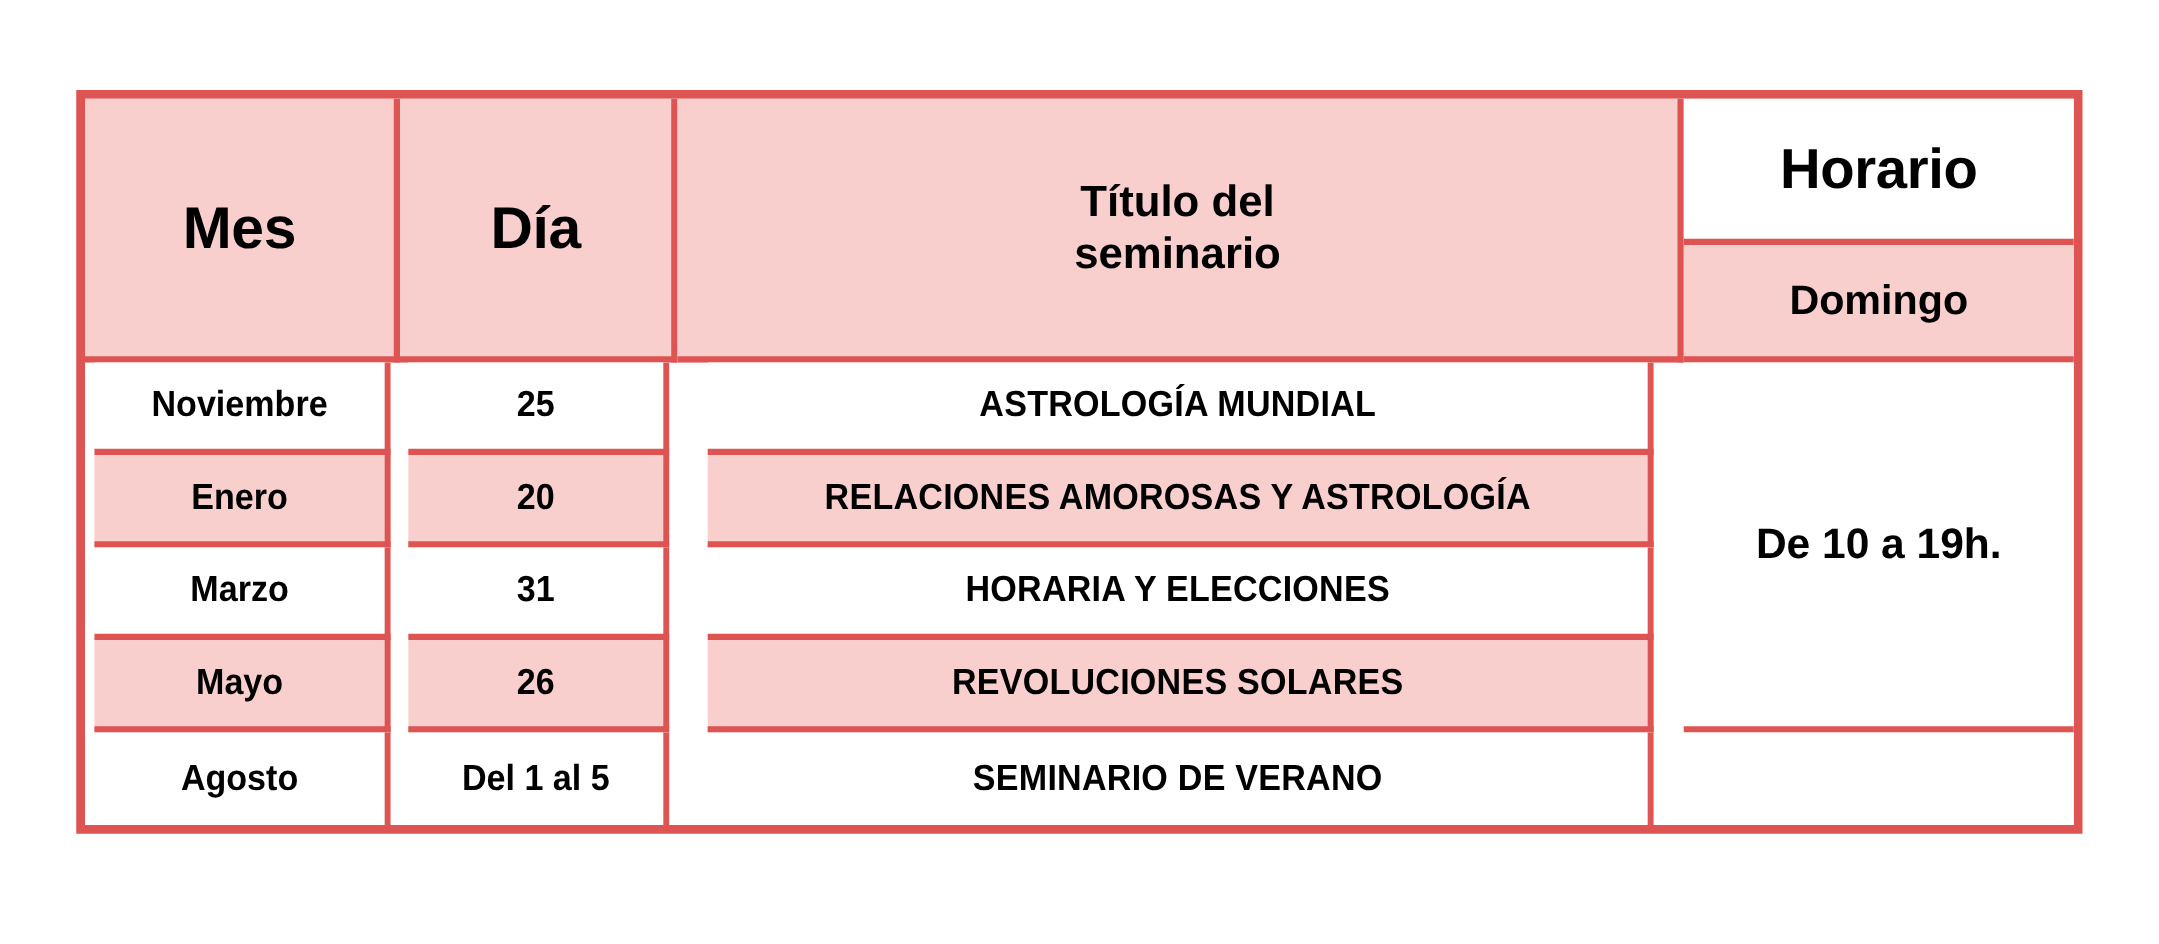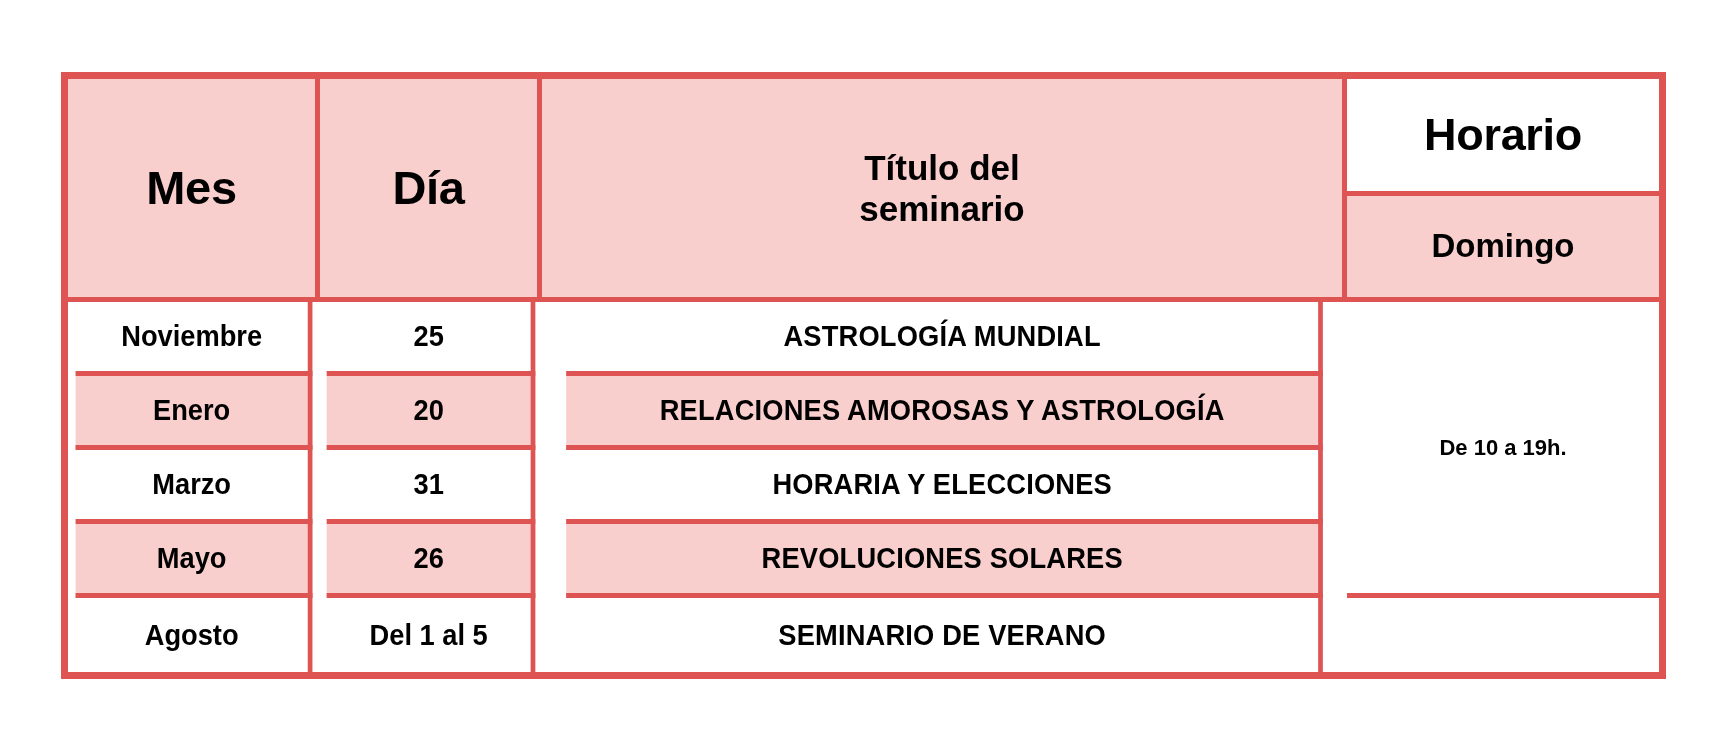--- a/index.html
+++ b/index.html
@@ -83,21 +83,21 @@
   }
   .head-titulo .t-line { display: block; }
 
   .head-horario {
     height: 117px;
     font-size: 45px;
     line-height: 1.05;
     letter-spacing: -0.3px;
   }
   .head-domingo {
-    height: 106px;
+    height: 94px;
     font-size: 33px;
     line-height: 1.05;
   }
 
   
   .body-row > td { height: 74px; }
 
   .cell-mes {
     font-size: 29px;
     font-stretch: condensed;
@@ -106,21 +106,21 @@
     font-size: 29px;
     font-stretch: condensed;
   }
   .cell-titulo {
     font-size: 29px;
     font-stretch: condensed;
     letter-spacing: 0.2px;
     white-space: nowrap;
   }
   .cell-horario {
-    font-size: 22px;
+    font-size: 34px;
   }
 
   .cell-titulo,
   .cell-mes,
   .cell-dia {
     transform: scaleX(0.94);
   }
 </style>
 </head>
 <body>

